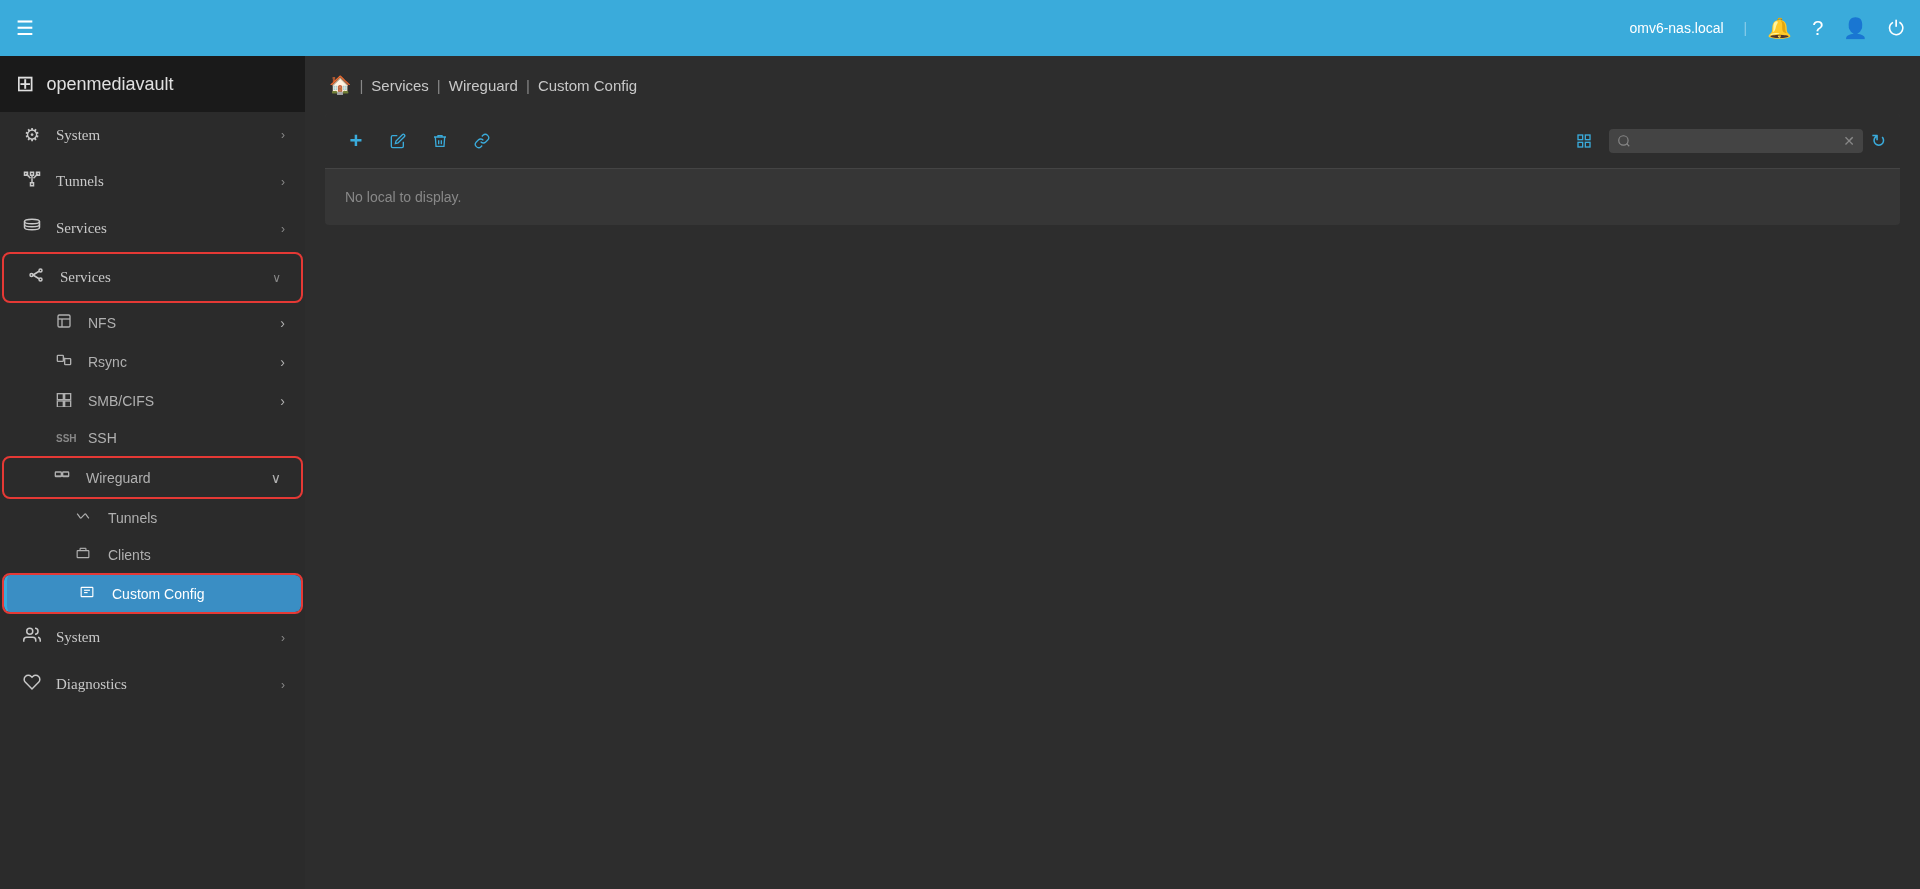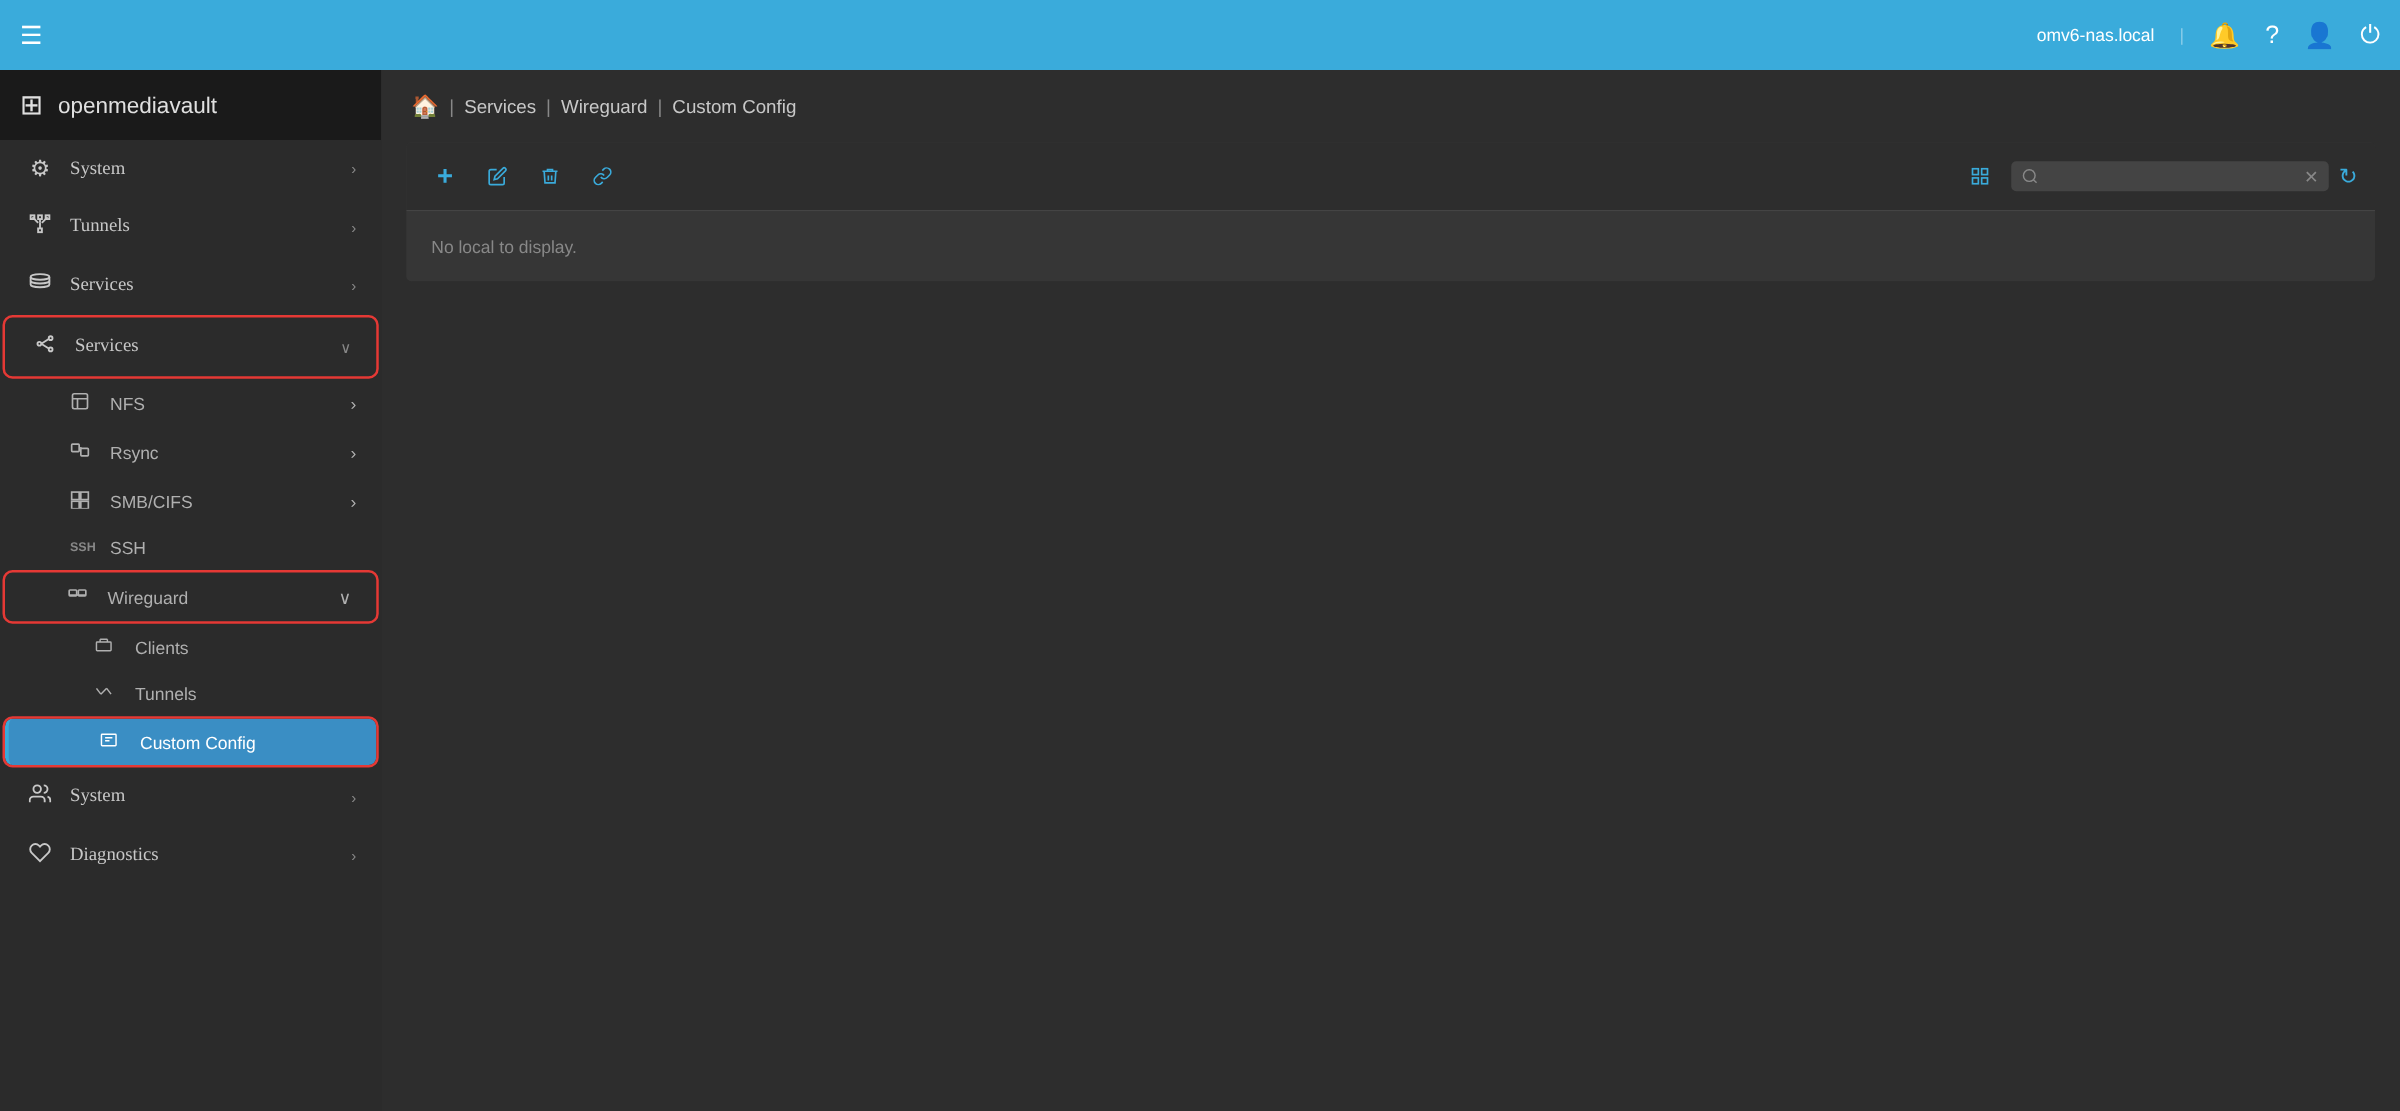--- a/index.html
+++ b/index.html
@@ -310,38 +310,38 @@
             <line x1="2" y1="12" x2="22" y2="12"></line>
           </svg>
         </span>
         <span>Wireguard</span>
         <span class="nav-arrow" style="margin-left:auto">∨</span>
       </div>
 
       <div class="nav-sub-item" style="padding-left: 76px;">
         <span class="sub-icon">
           <svg width="14" height="14" viewBox="0 0 24 24" fill="none" stroke="currentColor" stroke-width="2">
+            <line x1="2" y1="8" x2="8" y2="16"></line>
+              <line x1="8" y1="16" x2="16" y2="8"></line>
+              <line x1="16" y1="8" x2="22" y2="16"></line>
+          </svg>
+        </span>
+        <span>Tunnels</span>
+      </div>
+
+      <div class="nav-sub-item" style="padding-left: 76px;">
+        <span class="sub-icon">
+          <svg width="14" height="14" viewBox="0 0 24 24" fill="none" stroke="currentColor" stroke-width="2">
             <rect x="2" y="8" width="20" height="12" rx="1"></rect>
               <line x1="7" y1="8" x2="7" y2="4"></line>
               <line x1="17" y1="8" x2="17" y2="4"></line>
             <line x1="7" y1="4" x2="17" y2="4"></line>
           </svg>
         </span>
         <span>Clients</span>
-      </div>
-
-      <div class="nav-sub-item" style="padding-left: 76px;">
-        <span class="sub-icon">
-          <svg width="14" height="14" viewBox="0 0 24 24" fill="none" stroke="currentColor" stroke-width="2">
-            <line x1="2" y1="8" x2="8" y2="16"></line>
-              <line x1="8" y1="16" x2="16" y2="8"></line>
-              <line x1="16" y1="8" x2="22" y2="16"></line>
-          </svg>
-        </span>
-        <span>Tunnels</span>
       </div>
 
       <div class="nav-sub-item active-sub outline-red" style="padding-left: 73px; margin: 2px 4px;">
         <span class="sub-icon">
           <svg width="14" height="14" viewBox="0 0 24 24" fill="none" stroke="currentColor" stroke-width="2">
             <rect x="2" y="4" width="20" height="16" rx="1"></rect>
               <line x1="7" y1="9" x2="17" y2="9"></line>
             <line x1="7" y1="13" x2="13" y2="13"></line>
           </svg>
         </span>

